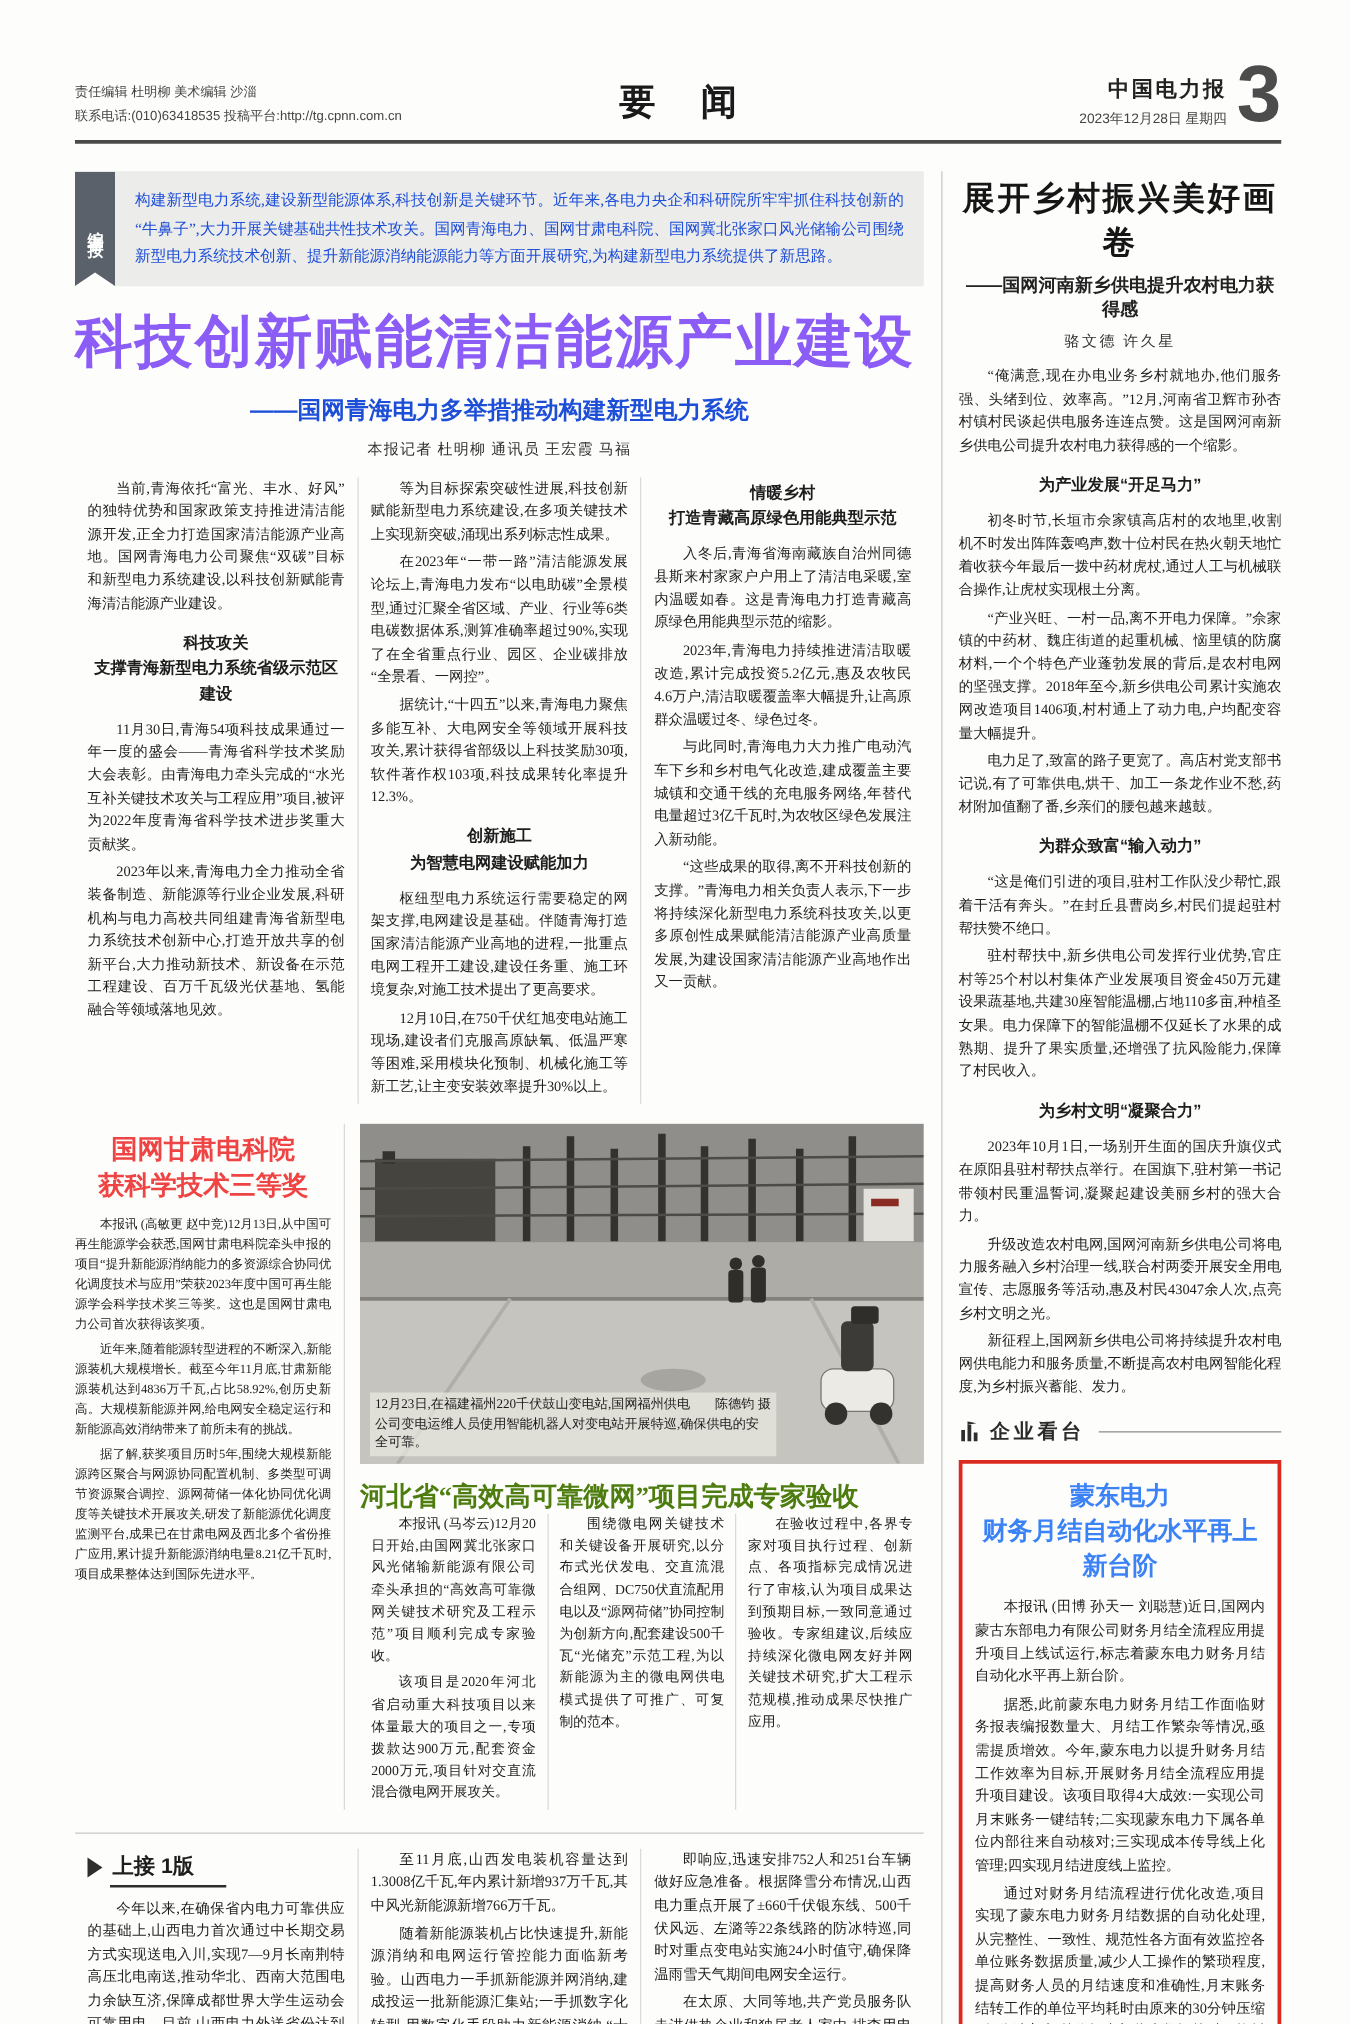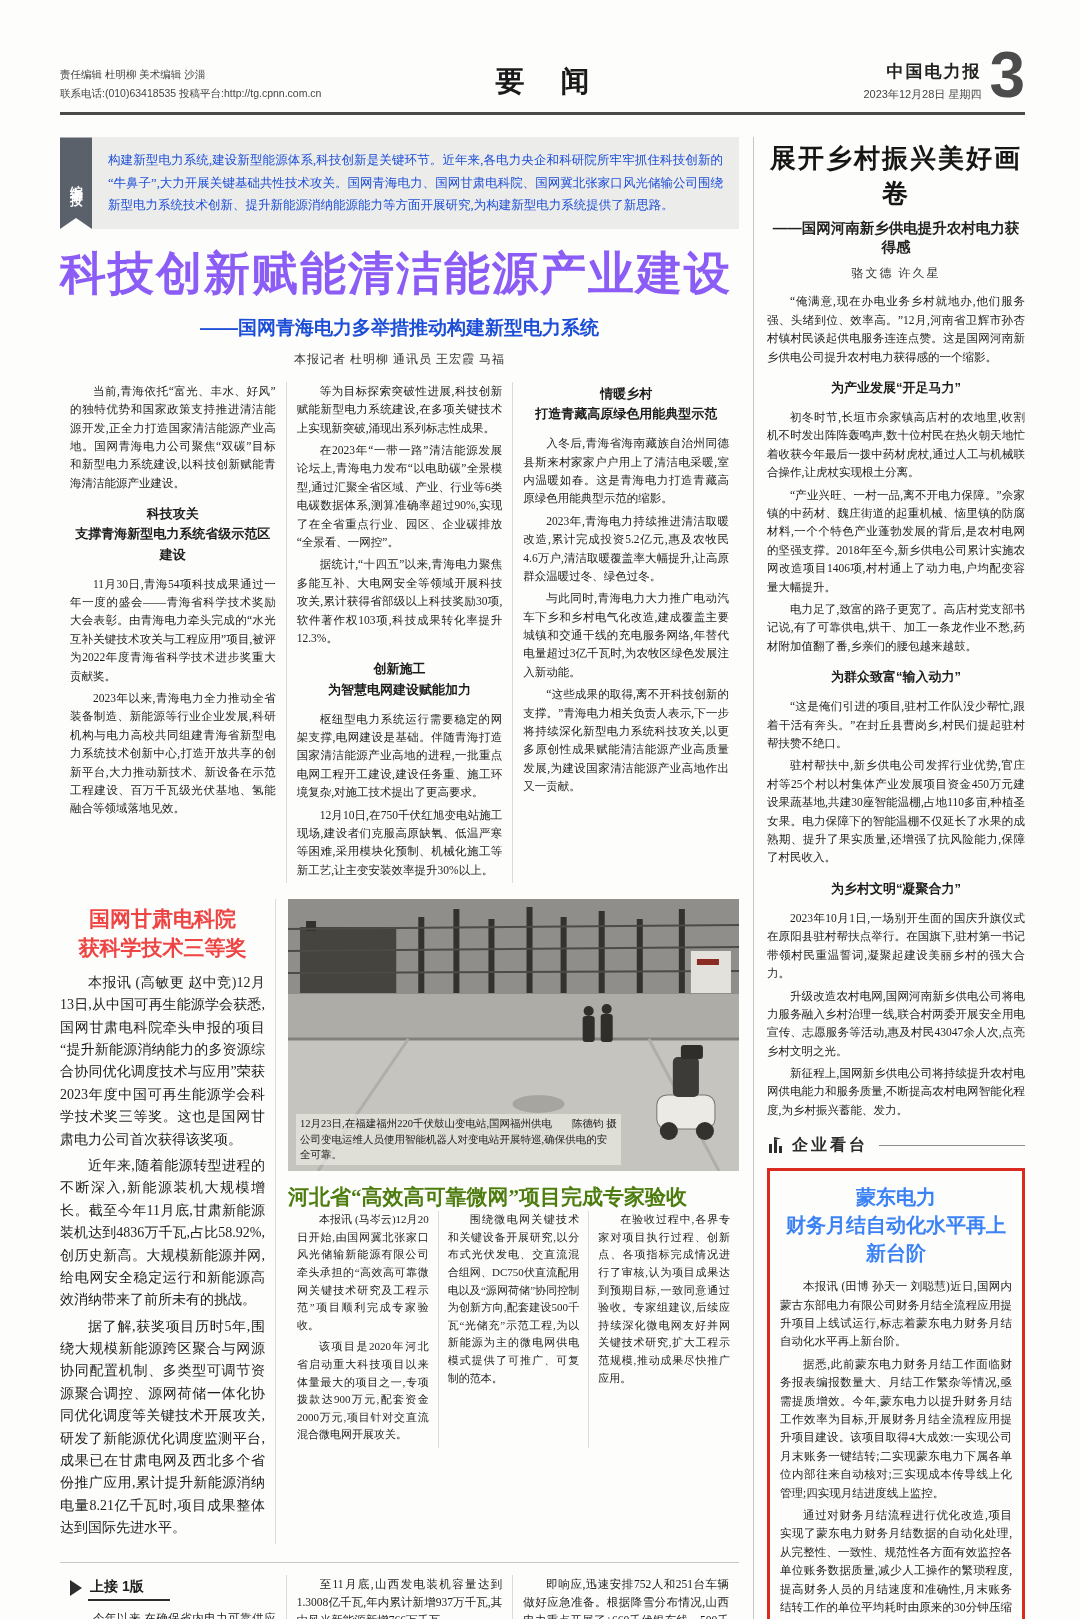--- a/index.html
+++ b/index.html
@@ -40,40 +40,40 @@
   .cols3 { display:flex; }
   .cols3 .ncol { flex:1; padding:0 10px; font-size:11.5px; line-height:1.6; text-align:justify; }
   .cols3 .ncol + .ncol { border-left:1px solid #dcdad5; }
   .ncol p, .mini p, .rbody p, .bt p { text-indent:2em; margin-bottom:4px; }
   .subhead { text-align:center; font-weight:bold; font-size:13px; line-height:1.55; margin:12px 0 10px;
     font-family:"Liberation Sans",sans-serif; text-indent:0; }
   
   .mid-band { display:flex; gap:12px; margin-top:16px; }
   .gansu { width:216px; border-right:1px solid #dcdad5; padding-right:10px; }
   .gansu h3 { text-align:center; font-size:21px; line-height:1.35; margin:6px 0 10px; color:#ef4444;}
-  .gansu .mini { font-size:14px; line-height:1.6; text-align:justify; }
+  .gansu .mini { font-size:10px; line-height:1.6; text-align:justify; }
   .photo-zone { flex:1; }
   .photo { position:relative; height:272px; overflow:hidden; background:#b9b7b2; }
   .caption { position:absolute; left:8px; bottom:6px; width:72%; font-size:10.5px; line-height:1.5;
     color:#1c1c1c; background:rgba(233,231,225,.72); padding:2px 4px; }
   .caption .credit { float:right; padding-left:14px; }
   .micro { margin-top:12px; }
   .micro h3 { text-align:left; font-size:21px; color:#4d7c0f; }
   .micro .mcols { display:flex; }
   .micro .mcol { flex:1; padding:0 9px; font-size:11px; line-height:1.6; text-align:justify;}
   .micro .mcol + .mcol { border-left:1px solid #dcdad5; }
   .micro .mcol p { text-indent:2em; margin-bottom:4px; }
   
   .bottom-band { display:flex; margin-top:18px; border-top:1px solid #c9c7c2; padding-top:12px;}
   .bt { flex:1; padding:0 10px; font-size:11.5px; line-height:1.6; text-align:justify; }
   .bt + .bt { border-left:1px solid #dcdad5; }
   .jump-tag { display:flex; align-items:center; gap:6px; margin-bottom:8px; }
   .jump-arrow { width:0; height:0; border-top:8px solid transparent; border-bottom:8px solid transparent;
     border-left:12px solid #2e2e2e; }
-  .jump-label { font-weight:bold; font-size:14px; font-family:"Liberation Sans",sans-serif;
+  .jump-label { font-weight:bold; font-size:17px; font-family:"Liberation Sans",sans-serif;
     border-bottom:2px solid #2e2e2e; padding:0 26px 2px 2px; }
   
   .r-title { text-align:center; font-size:26px; font-weight:bold; letter-spacing:2px; color:#161616; margin:4px 0 8px;}
   .r-sub { text-align:center; font-size:14.5px; font-weight:bold; color:#222; margin-bottom:8px;
     font-family:"Liberation Sans",sans-serif;}
   .r-byline { text-align:center; font-size:12px; color:#333; letter-spacing:2px; margin-bottom:10px;}
   .rbody { font-size:11.5px; line-height:1.6; text-align:justify; }
   .ent-header { display:flex; align-items:center; gap:7px; margin:16px 0 12px; }
   .ent-header .label { font-size:16px; letter-spacing:3px; color:#2b2b2b; font-weight:bold; }
   .ent-header .line { flex:1; border-top:1px solid #8e8c88; margin-left:4px; }

